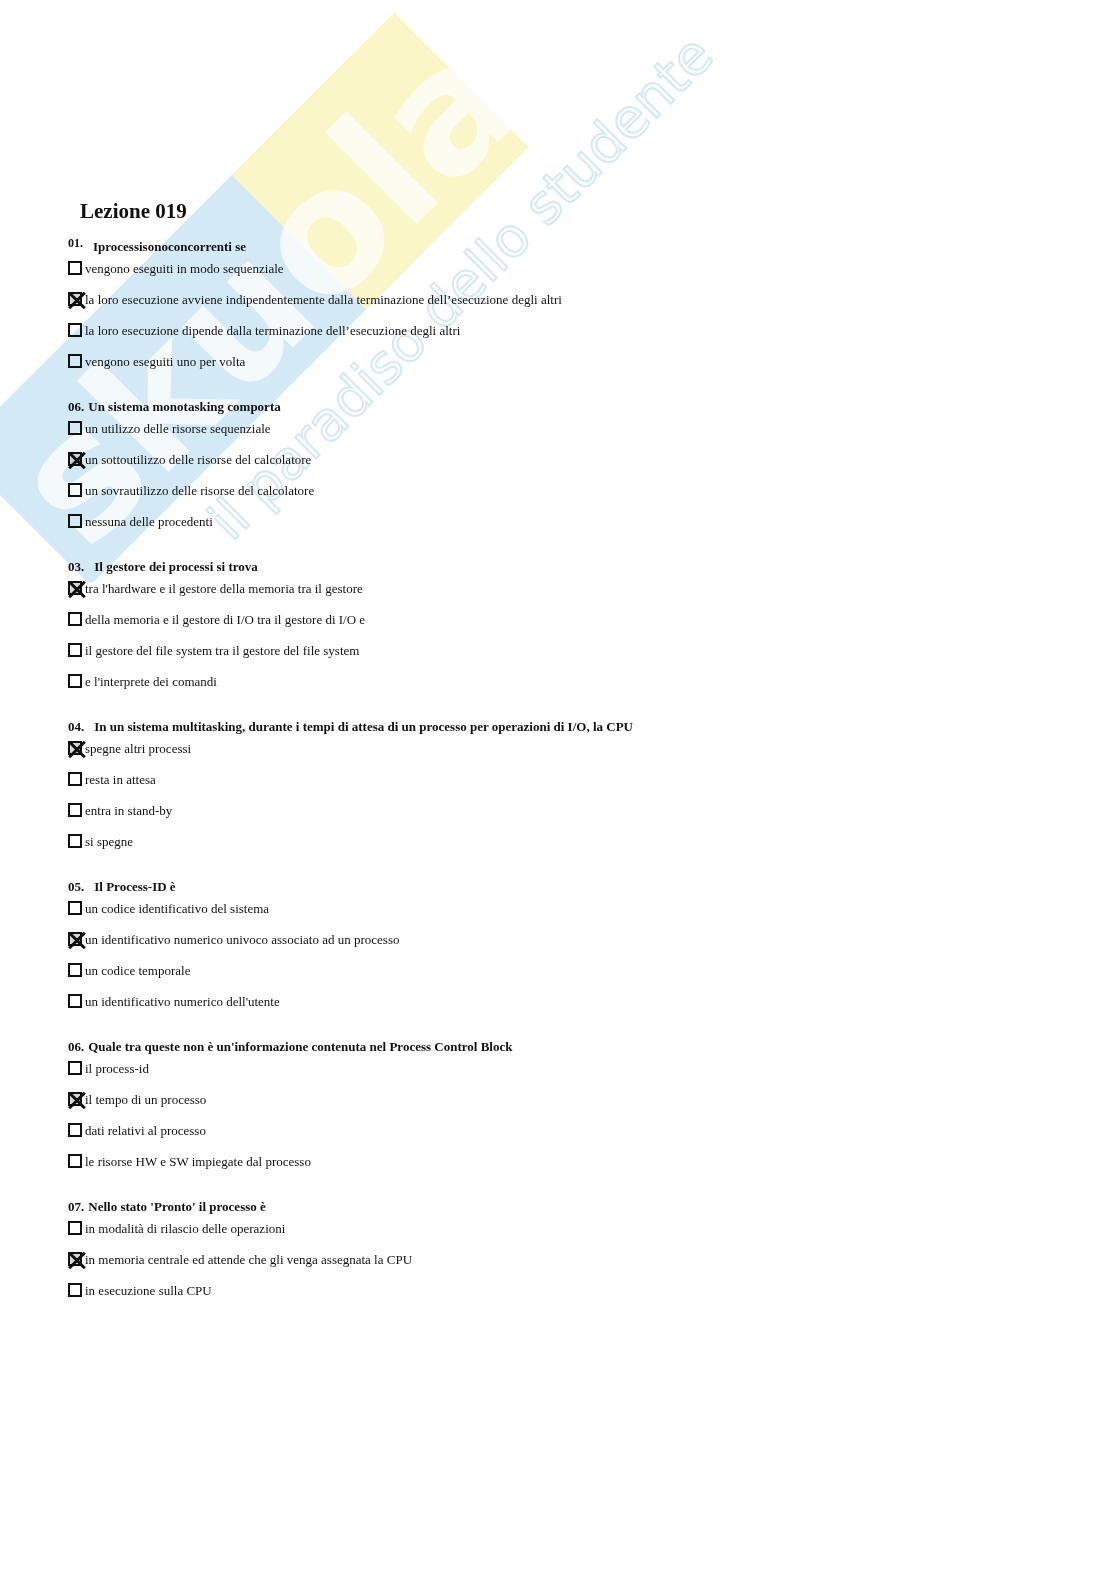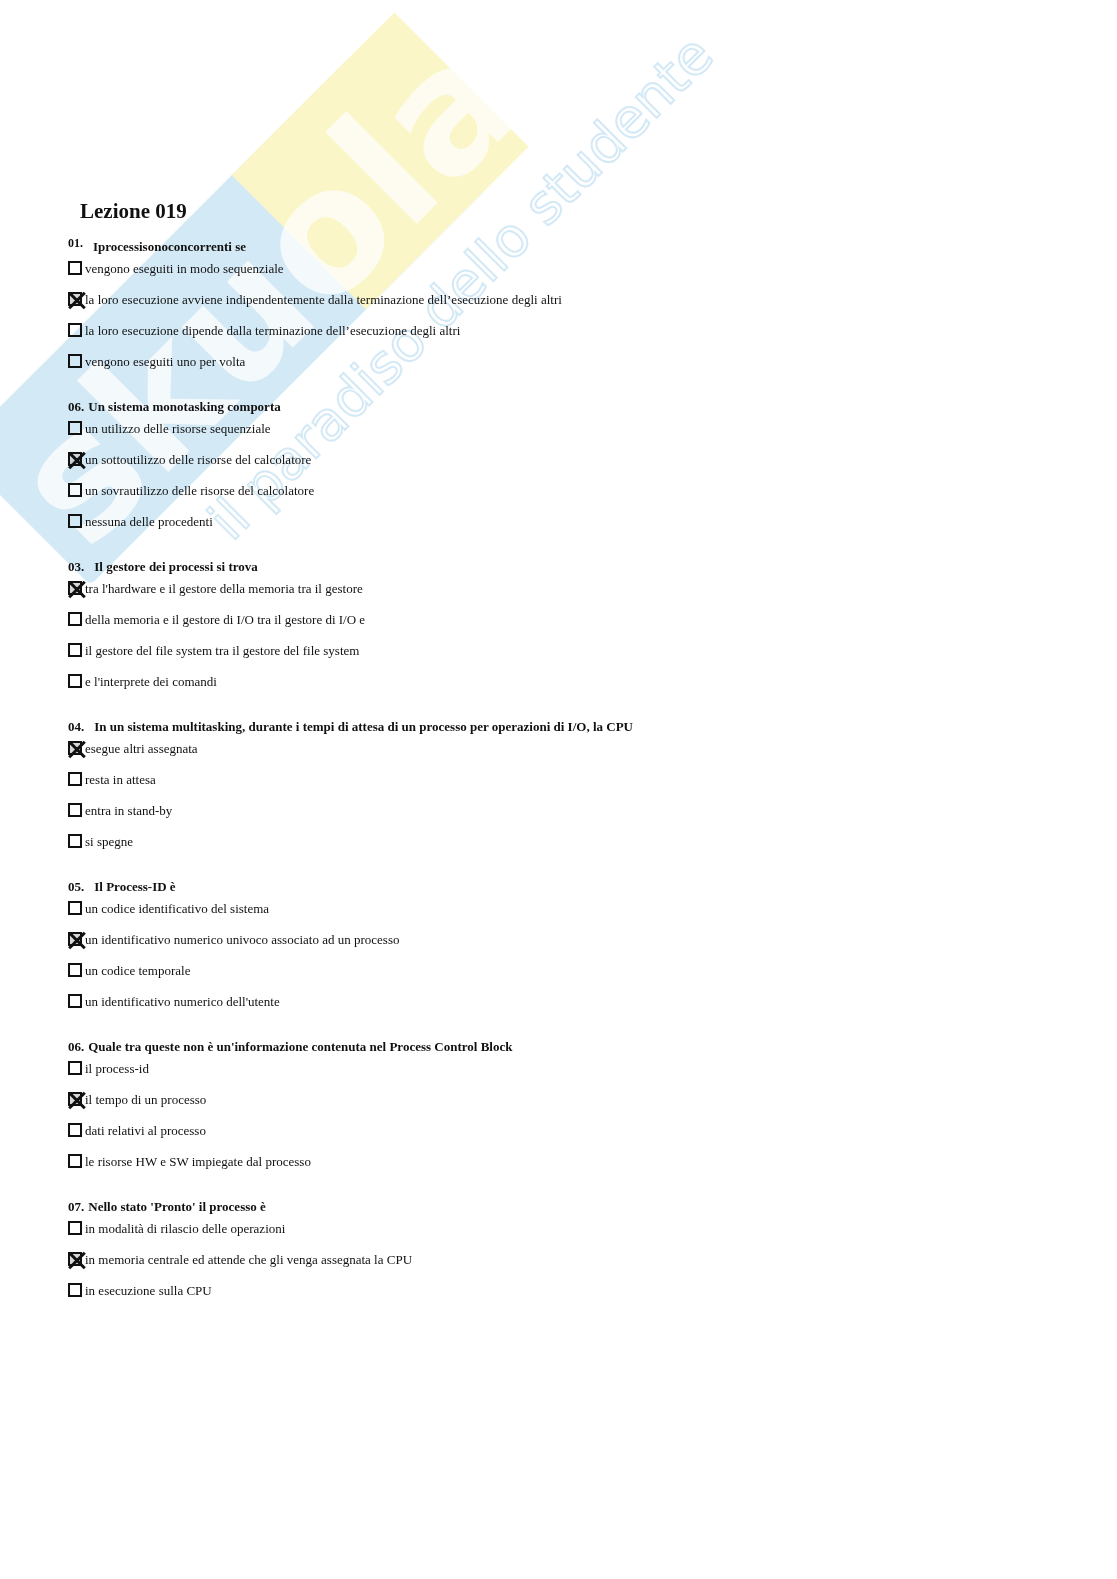--- a/index.html
+++ b/index.html
@@ -108,21 +108,21 @@
         </div>
     <div class="spacer"></div>
   </div>
       <div class="question">
     <div class="qhead">
       <span class="num">04.</span><span class="gap"></span><span class="qtext">In un sistema multitasking, durante i tempi di attesa di un processo per operazioni di I/O, la CPU</span>
     </div>
     <div class="opts">
           <div class="opt">
             <span class="box checked"></span>
-            <span>esegue altri assegnata</span>
+            <span>spegne altri processi</span>
           </div>
           <div class="opt">
             <span class="box"></span>
             <span>resta in attesa</span>
           </div>
           <div class="opt">
             <span class="box"></span>
             <span>entra in stand-by</span>
           </div>
           <div class="opt">

